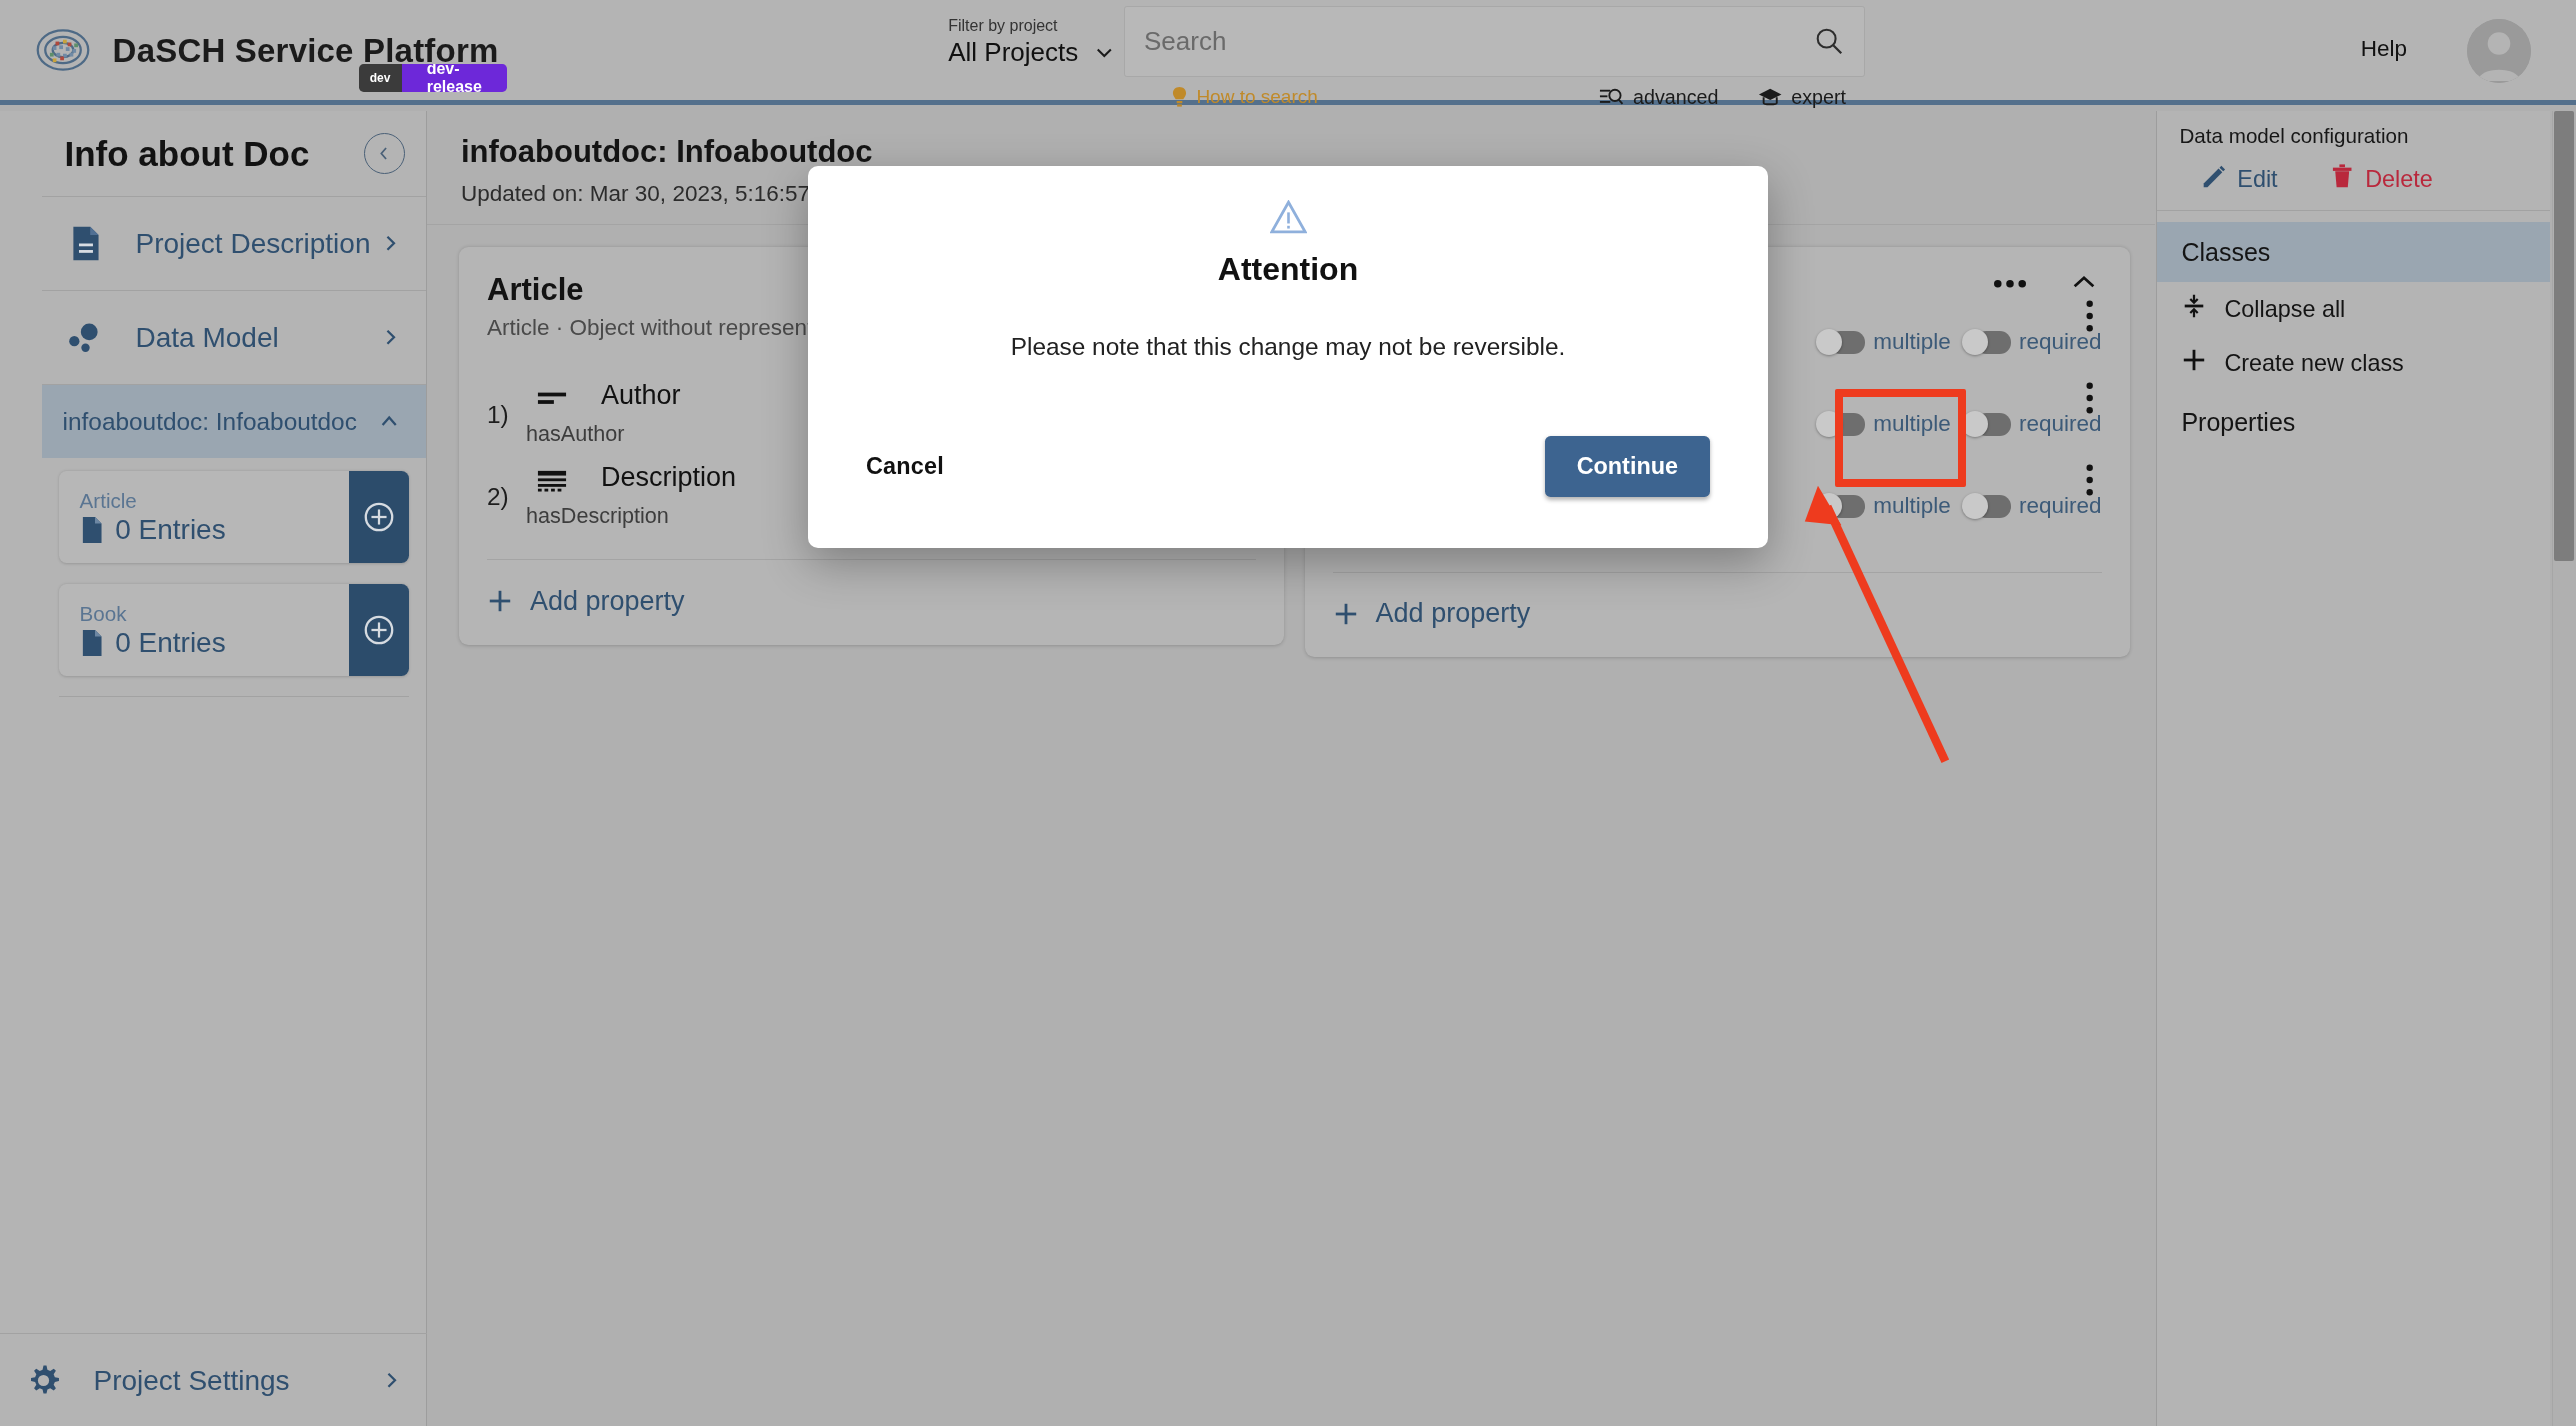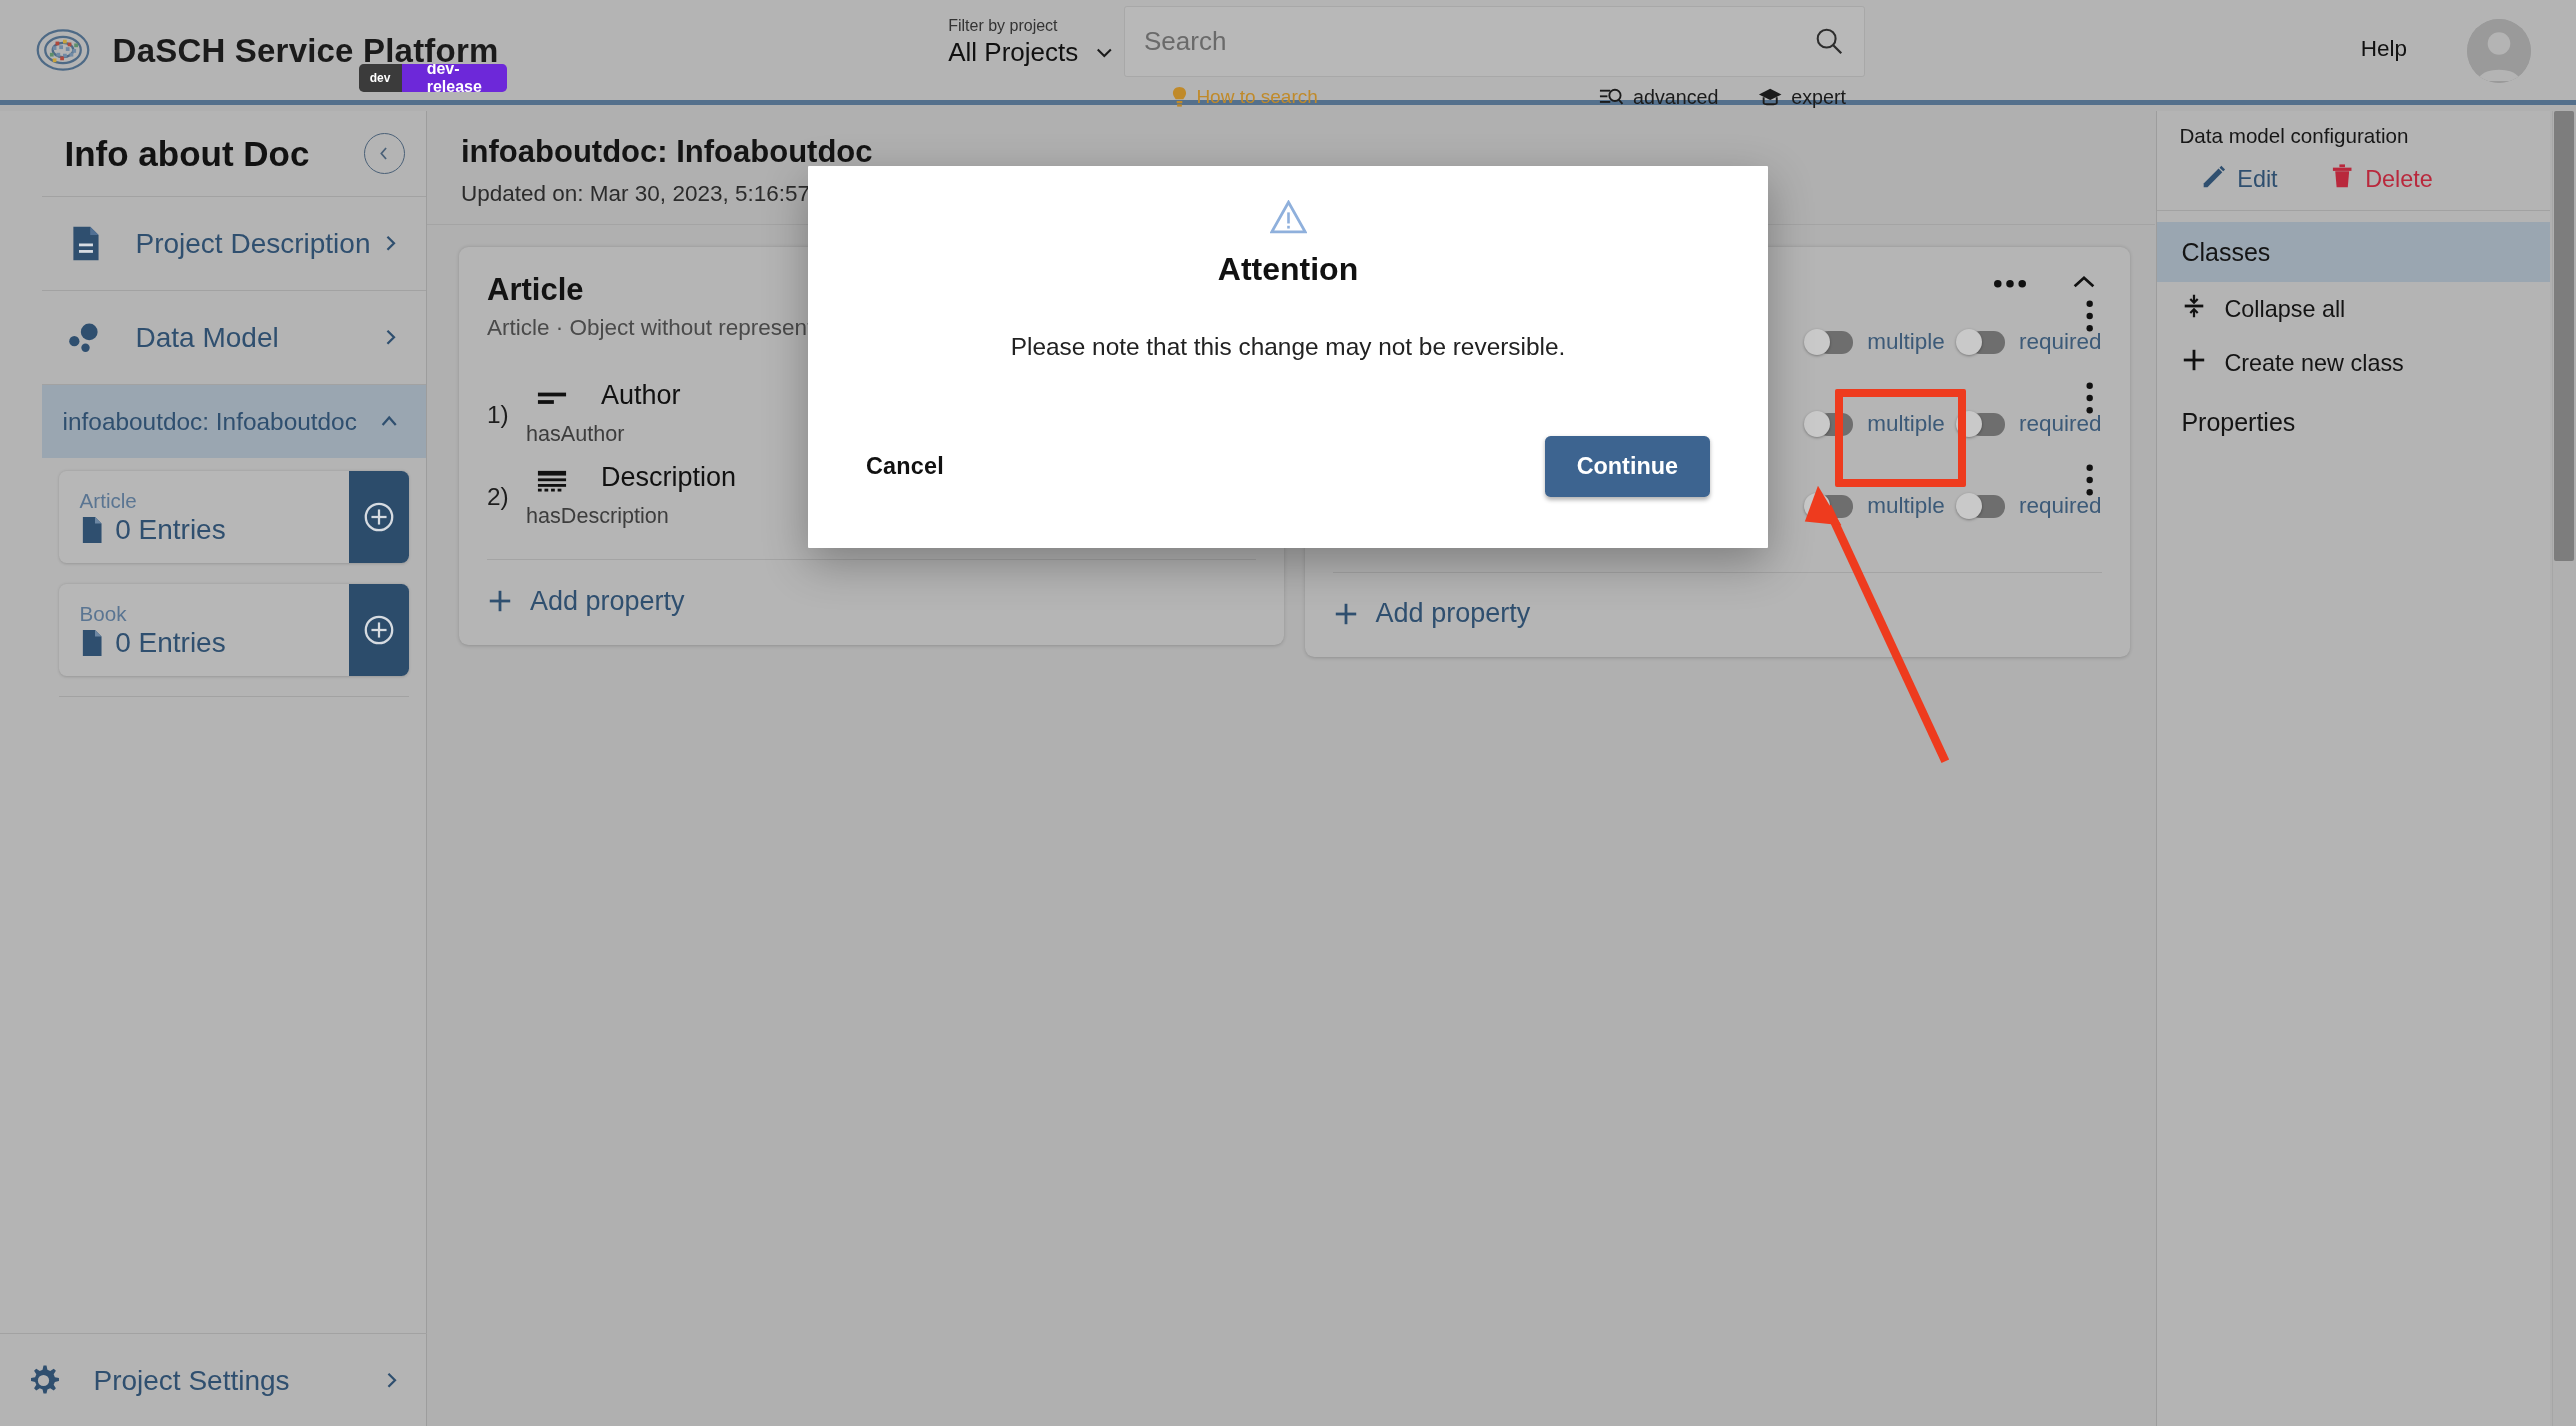--- a/index.html
+++ b/index.html
@@ -132,21 +132,21 @@
 
   .prop-list { margin-top: 37px; }
   .prop-row { position: relative; min-height: 82px; }
   .prop-num { position: absolute; left: 0; top: 22.5px; font-size: 24.4px; color: #1d1d1d; }
   .prop-ico { position: absolute; left: 49px; top: 9.4px; width: 32px; height: 24.4px; }
   .prop-label { position: absolute; left: 114px; top: 1.9px; font-size: 27px; color: #111; }
   .prop-name { position: absolute; left: 39px; top: 43px; font-size: 21.6px; color: #3d3d3d; }
   .prop-ctrls { position: absolute; right: 0; top: 0; width: 375px; }
   .kebab { position: absolute; right: 7.5px; top: -9.4px; }
   .toggles { position: absolute; right: 0; top: 20.6px; display: flex; align-items: center; gap: 11.2px; }
-  .tg { display: flex; align-items: flex-start; gap: 14px; }
+  .tg { display: flex; align-items: flex-start; gap: 8px; }
   .switch { width: 49px; height: 26px; position: relative; }
   .switch .track {
     position: absolute; right: 0; top: 1.9px; width: 36px; height: 22.5px;
     background: #6e6e6e; border-radius: 11.2px;
   }
   .switch .knob {
     position: absolute; left: 0; top: 0; width: 26px; height: 26px; border-radius: 50%;
     background: #c9c9c9; box-shadow: 0 0.9px 2.8px rgba(0,0,0,0.35);
   }
   .tg-label { font-size: 22.5px; color: #3c5a78; }
@@ -182,21 +182,21 @@
   .scrollbar {
     position: absolute; right: 0; top: 111px; width: 24.4px; height: 1316px; background: #b0b0b0;
     border-left: 0.9px solid #a6a6a6;
   }
   .scrollthumb { position: absolute; right: 1.9px; top: 0; width: 20.6px; height: 450px; background: #7d7d7d; border-radius: 1.9px; }
 
   
   .scrim { position: absolute; inset: 0; background: transparent; }
   .dialog {
     position: absolute; left: 808px; top: 166px; width: 960px; height: 382px;
-    background: #fff; border-radius: 1px; box-shadow: 0 15px 45px rgba(0,0,0,0.30);
+    background: #fff; border-radius: 10px; box-shadow: 0 15px 45px rgba(0,0,0,0.30);
   }
   .dlg-warn { display: flex; justify-content: center; margin-top: 34px; }
   .dlg-title { text-align: center; font-size: 32px; font-weight: 700; color: #111; margin-top: 17px; }
   .dlg-msg { text-align: center; font-size: 24.4px; color: #222; margin-top: 45px; }
   .dlg-actions { position: absolute; left: 0; right: 0; bottom: 51px; padding: 0 58px; display: flex; align-items: center; }
   .dlg-cancel { font-size: 23.4px; font-weight: 700; color: #111; letter-spacing: 0.2px; background: none; border: 0; font-family: "Liberation Sans", sans-serif; cursor: pointer; }
   .dlg-continue {
     margin-left: auto; background: #3d6490; color: #fff; border: 0; border-radius: 5.6px;
     font-family: "Liberation Sans", sans-serif; font-size: 23.4px; font-weight: 700;
     padding: 17px 32px; box-shadow: 0 2.8px 4.7px rgba(0,0,0,0.3); cursor: pointer;

